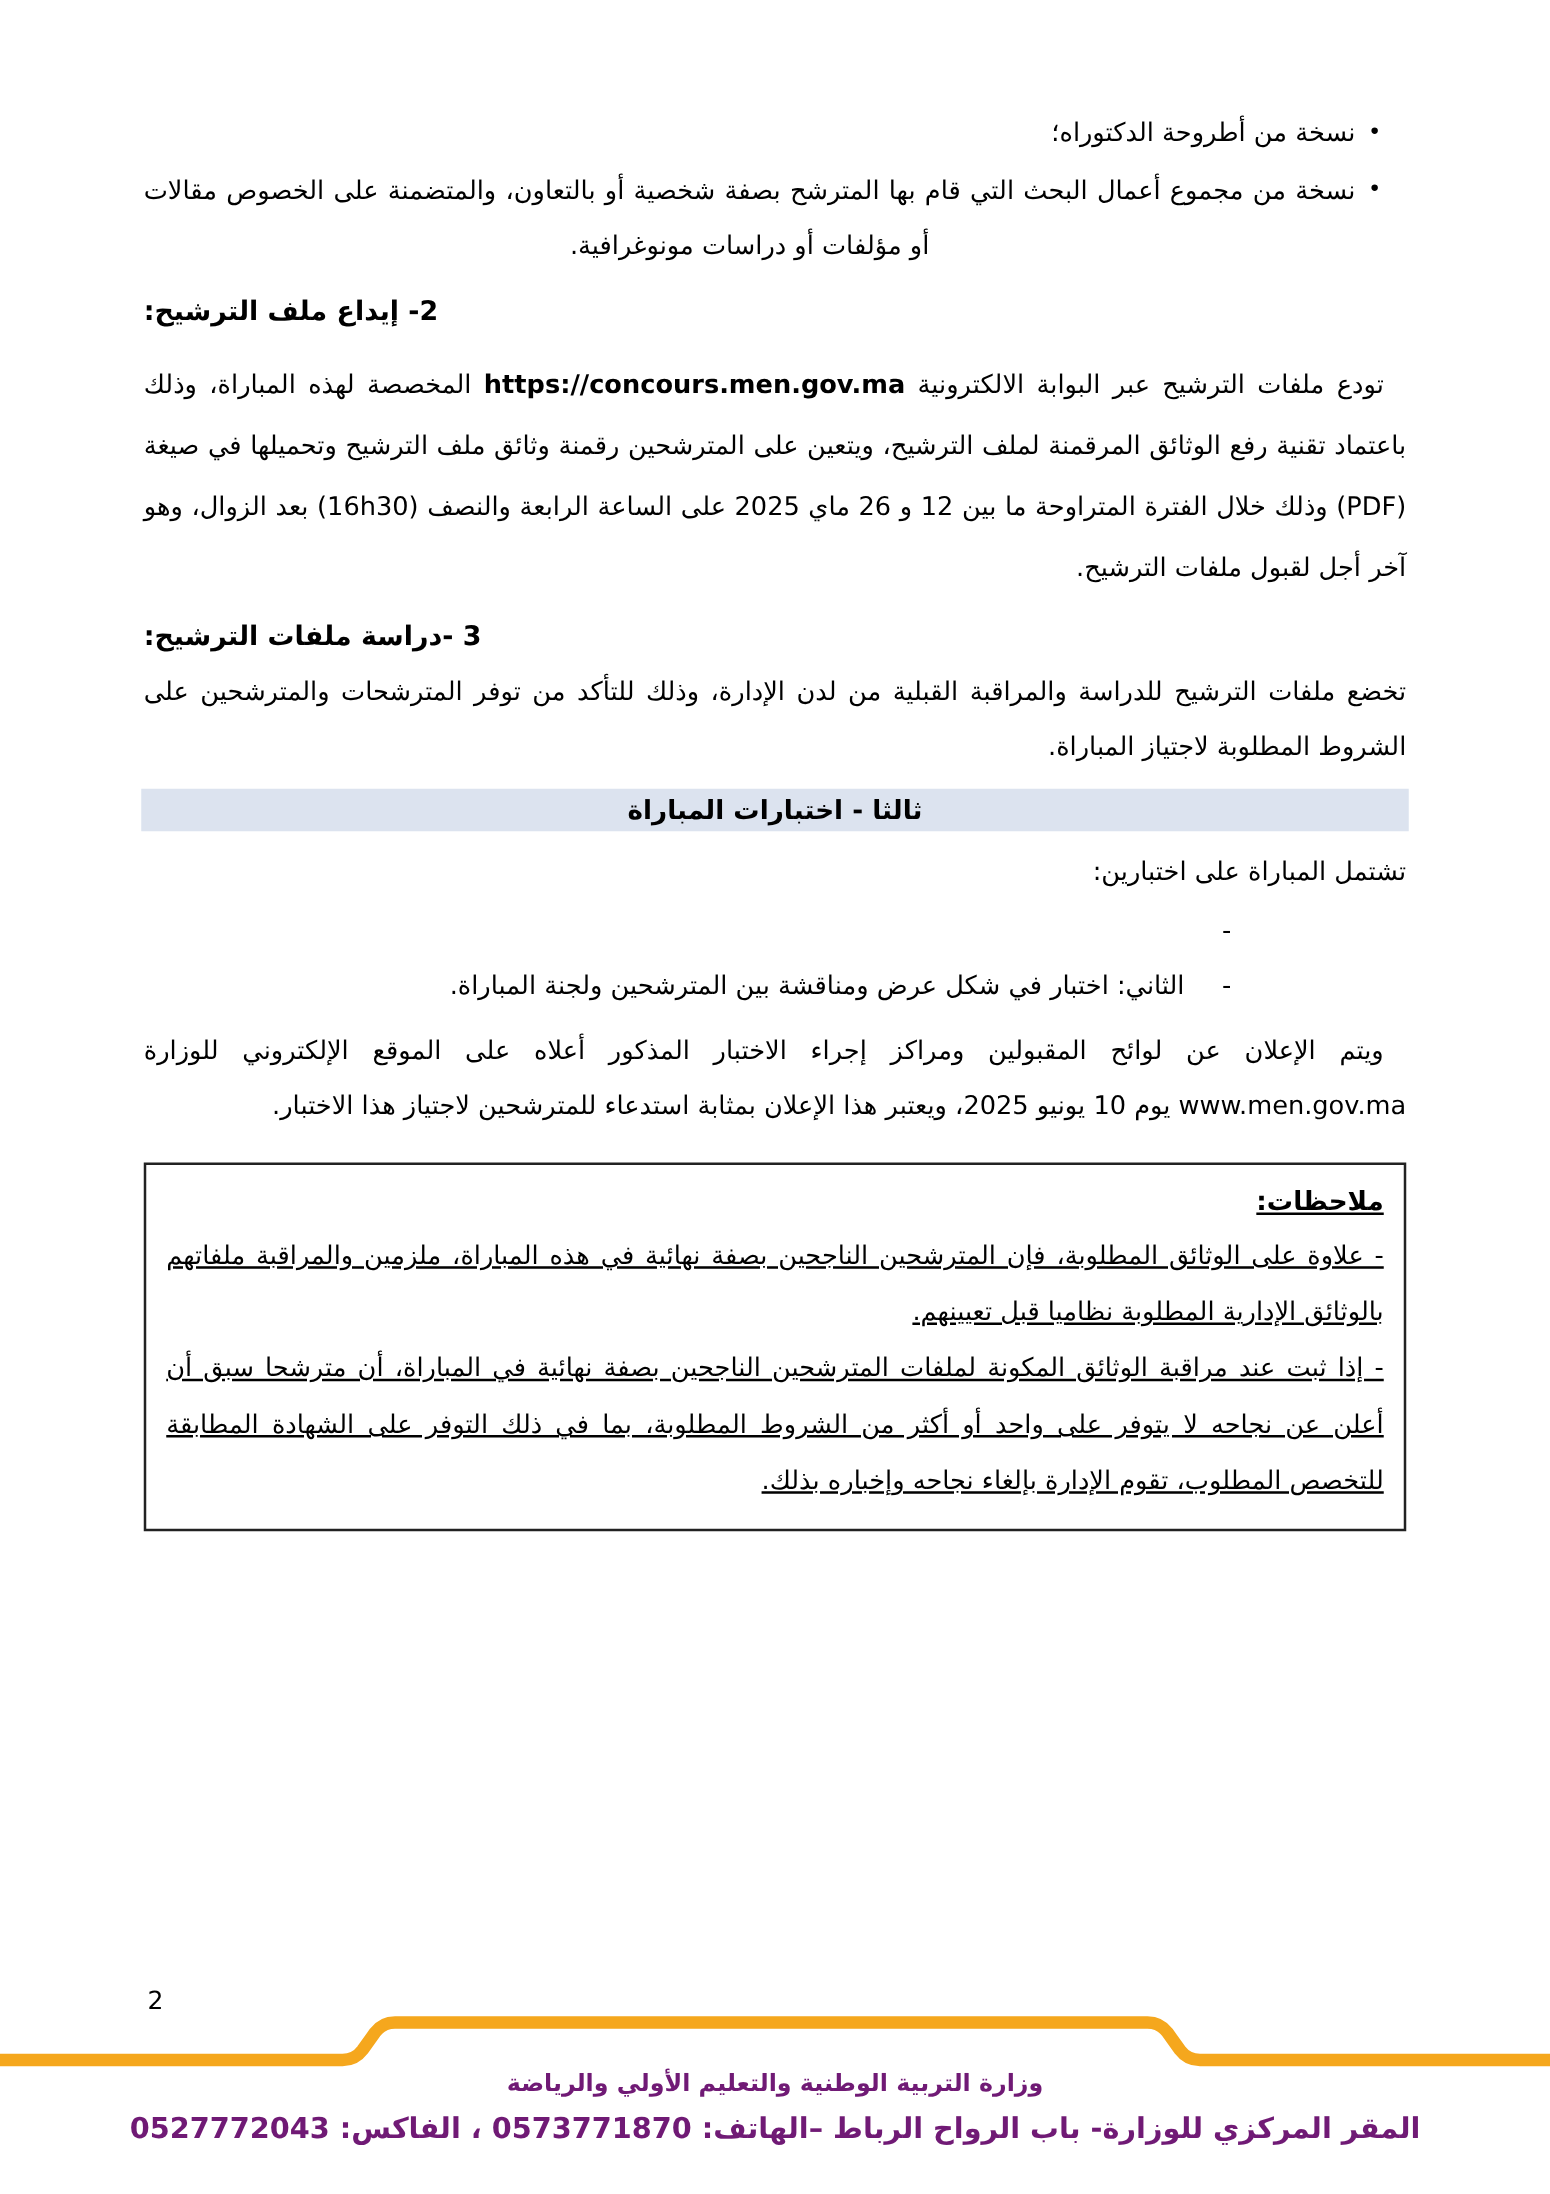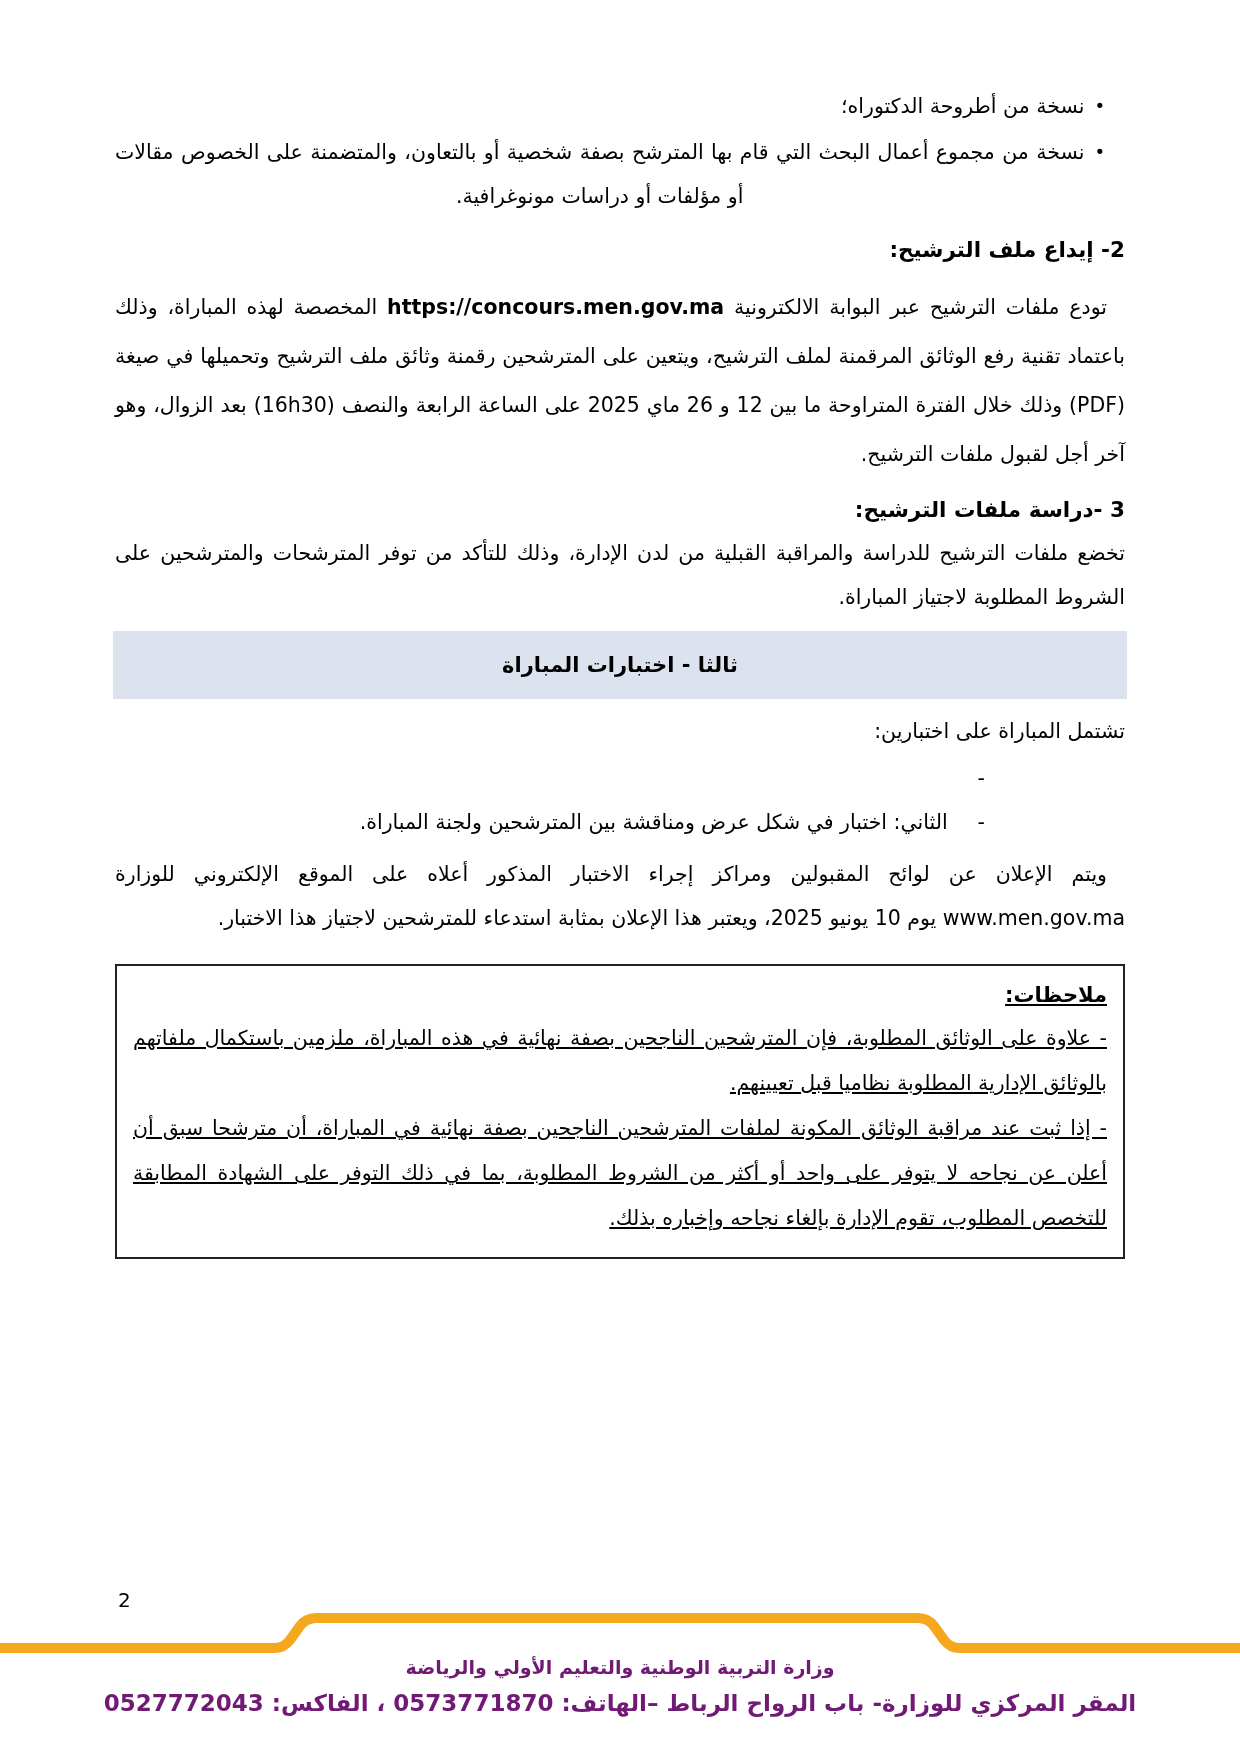--- a/index.html
+++ b/index.html
@@ -36,39 +36,39 @@
   .bullet-item .bullet-text {
     font-size: 20.5px; line-height: 2.15; text-align: justify; flex: 1 1 auto;
   }
   
   .bullet-item:nth-child(2) .bullet-text { text-align: justify; text-align-last: center; }
   .bullet-item:first-child .bullet-text { text-align: left; text-align-last: right; }
 
   h2.sec-heading {
     font-size: 21.5px;
     font-weight: bold;
-    text-align: right;
+    text-align: left;
     margin-top: 10px;
     line-height: 2.0;
   }
 
   .p-deposit { margin-top: 12px; line-height: 2.38 !important; }
   .p-deposit b { font-weight: bold; }
 
   .h-study { margin-top: 20px; }
 
   .banner {
     margin-top: 12px;
     margin-left: -2px;
     margin-right: -2px;
     background: #dce3ef;
     text-align: center;
     font-size: 21px;
     font-weight: bold;
-    padding: 22px 0;
+    padding: 5px 0;
   }
 
   .p-exams-intro { margin-top: 10px; text-align: right !important; }
 
   .dash-list { padding-right: 140px; margin-top: 2px; }
   .dash-item { display: flex; gap: 30px; }
   .dash-item .marker { flex: 0 0 auto; font-size: 20.5px; line-height: 2.15; }
   .dash-item .dash-text { font-size: 20.5px; line-height: 2.15; text-align: right; }
 
   .p-venue { margin-top: 8px; }
@@ -156,21 +156,21 @@
         <span class="marker">-</span>
         <span class="dash-text">الثاني: اختبار في شكل عرض ومناقشة بين المترشحين ولجنة المباراة.</span>
       </div>
     </div>
 
 
     <p class="body-text indent p-announce"><span>ويتم الإعلان عن لوائح المقبولين ومراكز إجراء الاختبار المذكور أعلاه على الموقع الإلكتروني للوزارة </span><span dir="ltr">www.men.gov.ma</span><span> يوم 10 يونيو 2025، ويعتبر هذا الإعلان بمثابة استدعاء للمترشحين لاجتياز هذا الاختبار.</span></p>
 
     <div class="notes-box">
       <div class="notes-heading">ملاحظات:</div>
-      <p class="note-item">- علاوة على الوثائق المطلوبة، فإن المترشحين الناجحين بصفة نهائية في هذه المباراة، ملزمين باستكمال ملفاتهم بالوثائق الإدارية المطلوبة نظاميا قبل تعيينهم.</p>
+      <p class="note-item">- علاوة على الوثائق المطلوبة، فإن المترشحين الناجحين بصفة نهائية في هذه المباراة، ملزمين والمراقبة ملفاتهم بالوثائق الإدارية المطلوبة نظاميا قبل تعيينهم.</p>
       <p class="note-item">- إذا ثبت عند مراقبة الوثائق المكونة لملفات المترشحين الناجحين بصفة نهائية في المباراة، أن مترشحا سبق أن أعلن عن نجاحه لا يتوفر على واحد أو أكثر من الشروط المطلوبة، بما في ذلك التوفر على الشهادة المطابقة للتخصص المطلوب، تقوم الإدارة بإلغاء نجاحه وإخباره بذلك.</p>
     </div>
 
   </div>
 
   <div class="page-number">2</div>
 
   <svg class="ribbon-svg" viewBox="0 0 1240 64" xmlns="http://www.w3.org/2000/svg">
     <path d="M 0 50 L 274 50 Q 284 50 290 42 L 300 28 Q 306 20 316 20 L 918 20 Q 928 20 934 28 L 944 42 Q 950 50 960 50 L 1240 50" fill="none" stroke="#f5a71d" stroke-width="10" stroke-linejoin="round"></path>
   </svg>

